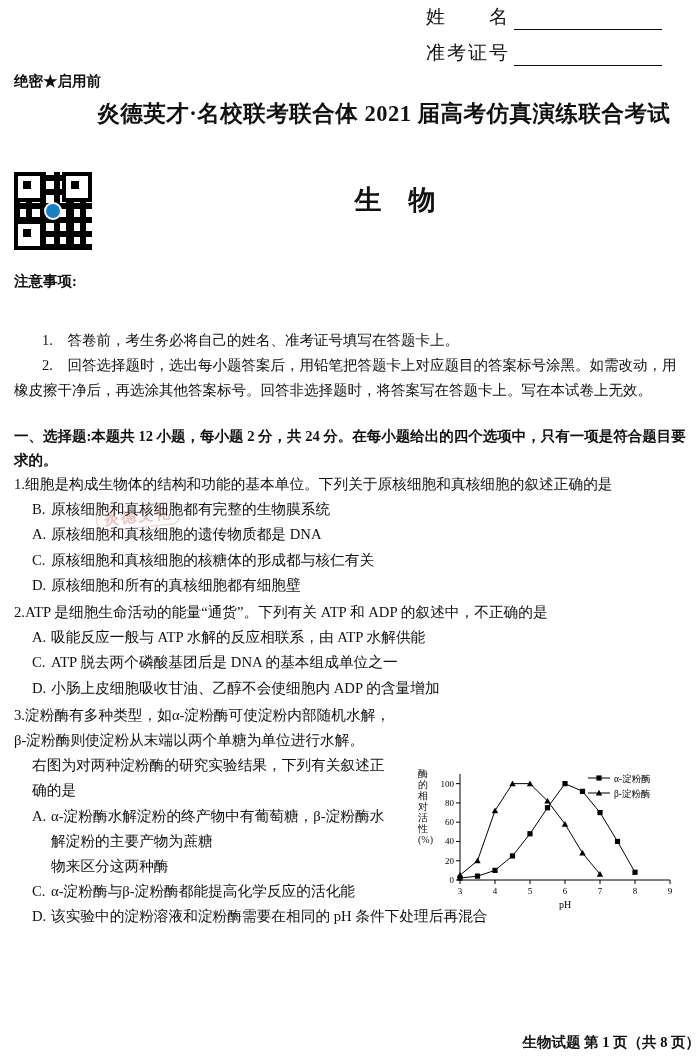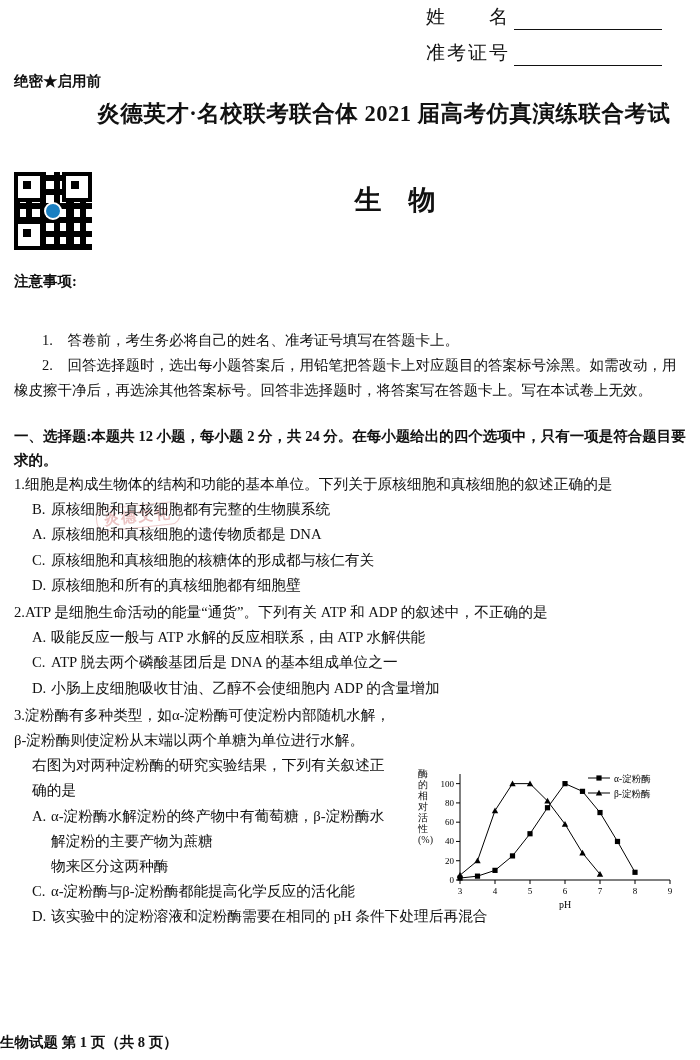--- a/index.html
+++ b/index.html
@@ -199,21 +199,21 @@
     line-height: 11px;
     letter-spacing: 0px;
   }
 
   
   .footer {
     position: absolute;
     bottom: 8px;
     left: 0;
     width: 700px;
-    text-align: left;
+    text-align: right;
     font-size: 14.5px;
     font-weight: bold;
   }
 
   .q3wrap { width: 404px; }
 </style>
 </head>
 <body>
 
 <div class="page">

